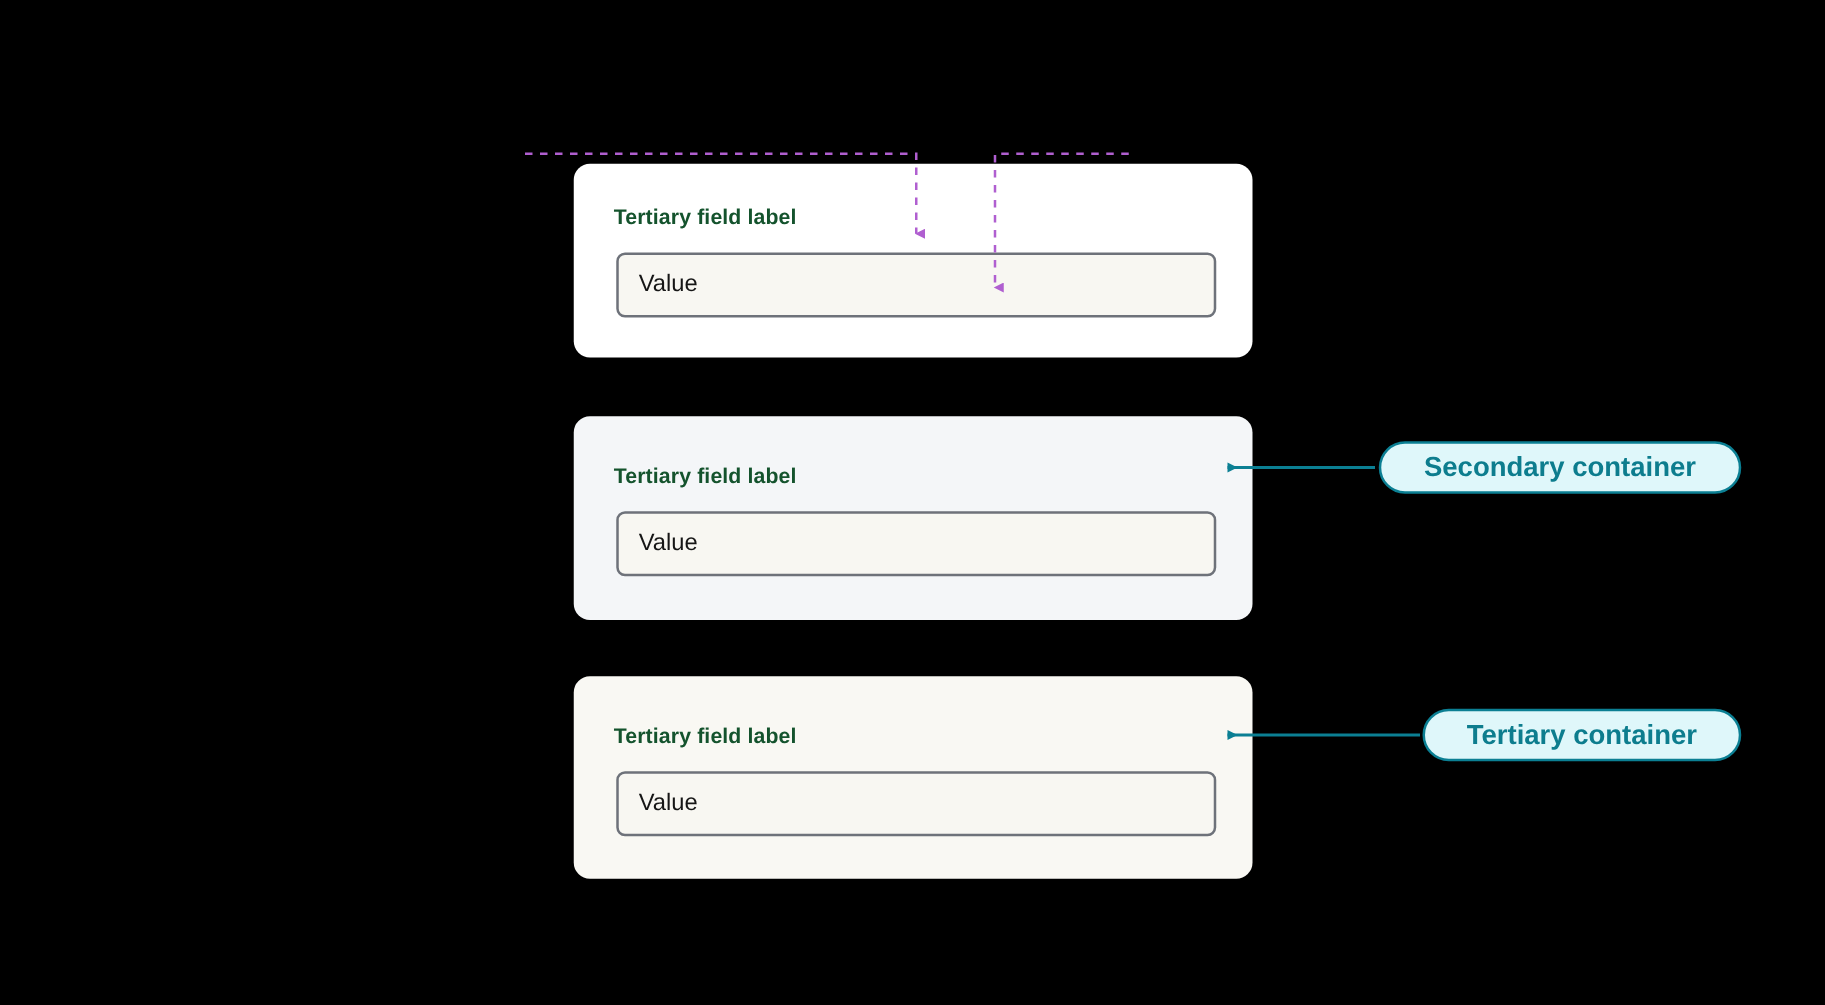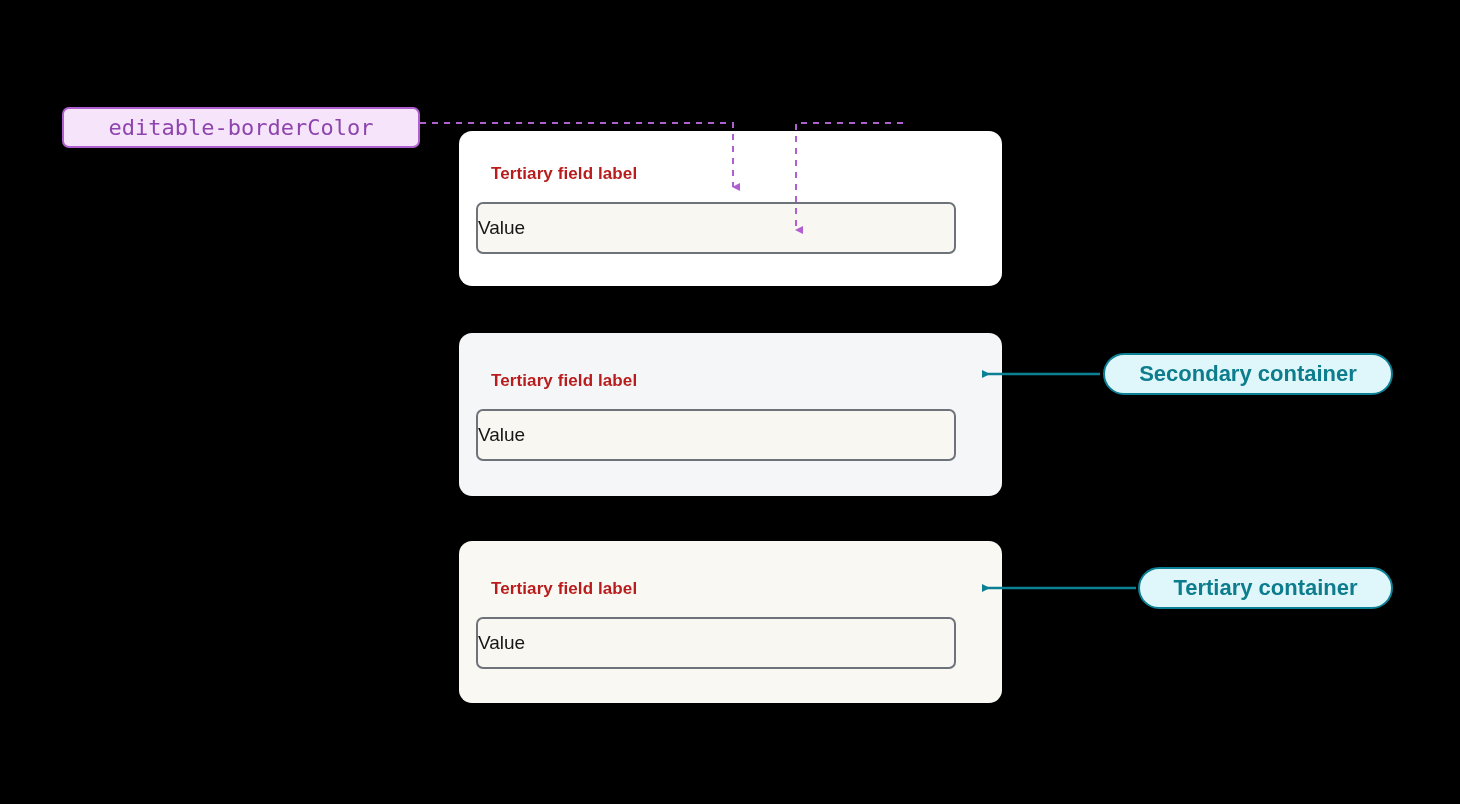--- a/index.html
+++ b/index.html
@@ -41,39 +41,40 @@
     left: 459px; top: 541px;
     width: 543px; height: 162px;
     background: #f9f8f3;
   }
 
   .field-label {
     position: absolute;
     left: 32px;
     font-size: 17px;
     font-weight: 600;
-    color: #b91c1c;
+    color: #14532d;
     letter-spacing: 0.1px;
     white-space: nowrap;
   }
   .card-1 .field-label { top: 33px; }
   .card-2 .field-label { top: 38px; }
   .card-3 .field-label { top: 38px; }
 
   .field-input {
     position: absolute;
-    left: 17px;
+    left: 34px;
     width: 480px;
     height: 52px;
     box-sizing: border-box;
     border: 2px solid #6e727a;
     border-radius: 7px;
     background: #f8f7f2;
     display: flex;
     align-items: center;
+    padding-left: 16px;
   }
   .card-1 .field-input { top: 71px; }
   .card-2 .field-input { top: 76px; }
   .card-3 .field-input { top: 76px; }
 
   .field-value {
     font-size: 19px;
     color: #161616;
     font-weight: 400;
   }
@@ -174,20 +175,19 @@
 
     <path d="M420,123 L733,123 L733,187" fill="none" stroke="#b05fd0" stroke-width="2" stroke-dasharray="6 6" marker-end="url(#arrow-purple)"></path>
 
     <path d="M903,123 L796,123 L796,230" fill="none" stroke="#b05fd0" stroke-width="2" stroke-dasharray="6 6" marker-end="url(#arrow-purple)"></path>
 
     <path d="M1100,374 L982,374" fill="none" stroke="#0b7f93" stroke-width="2.4" marker-end="url(#arrow-teal)"></path>
 
     <path d="M1136,588 L982,588" fill="none" stroke="#0b7f93" stroke-width="2.4" marker-end="url(#arrow-teal)"></path>
   </svg>
 
-  <div class="token-chip token-left">editable-borderColor</div>
 
 
   <div class="callout-pill pill-secondary">Secondary container</div>
 
   <div class="callout-pill pill-tertiary">Tertiary container</div>
 
 </div>
 
 </body></html>

